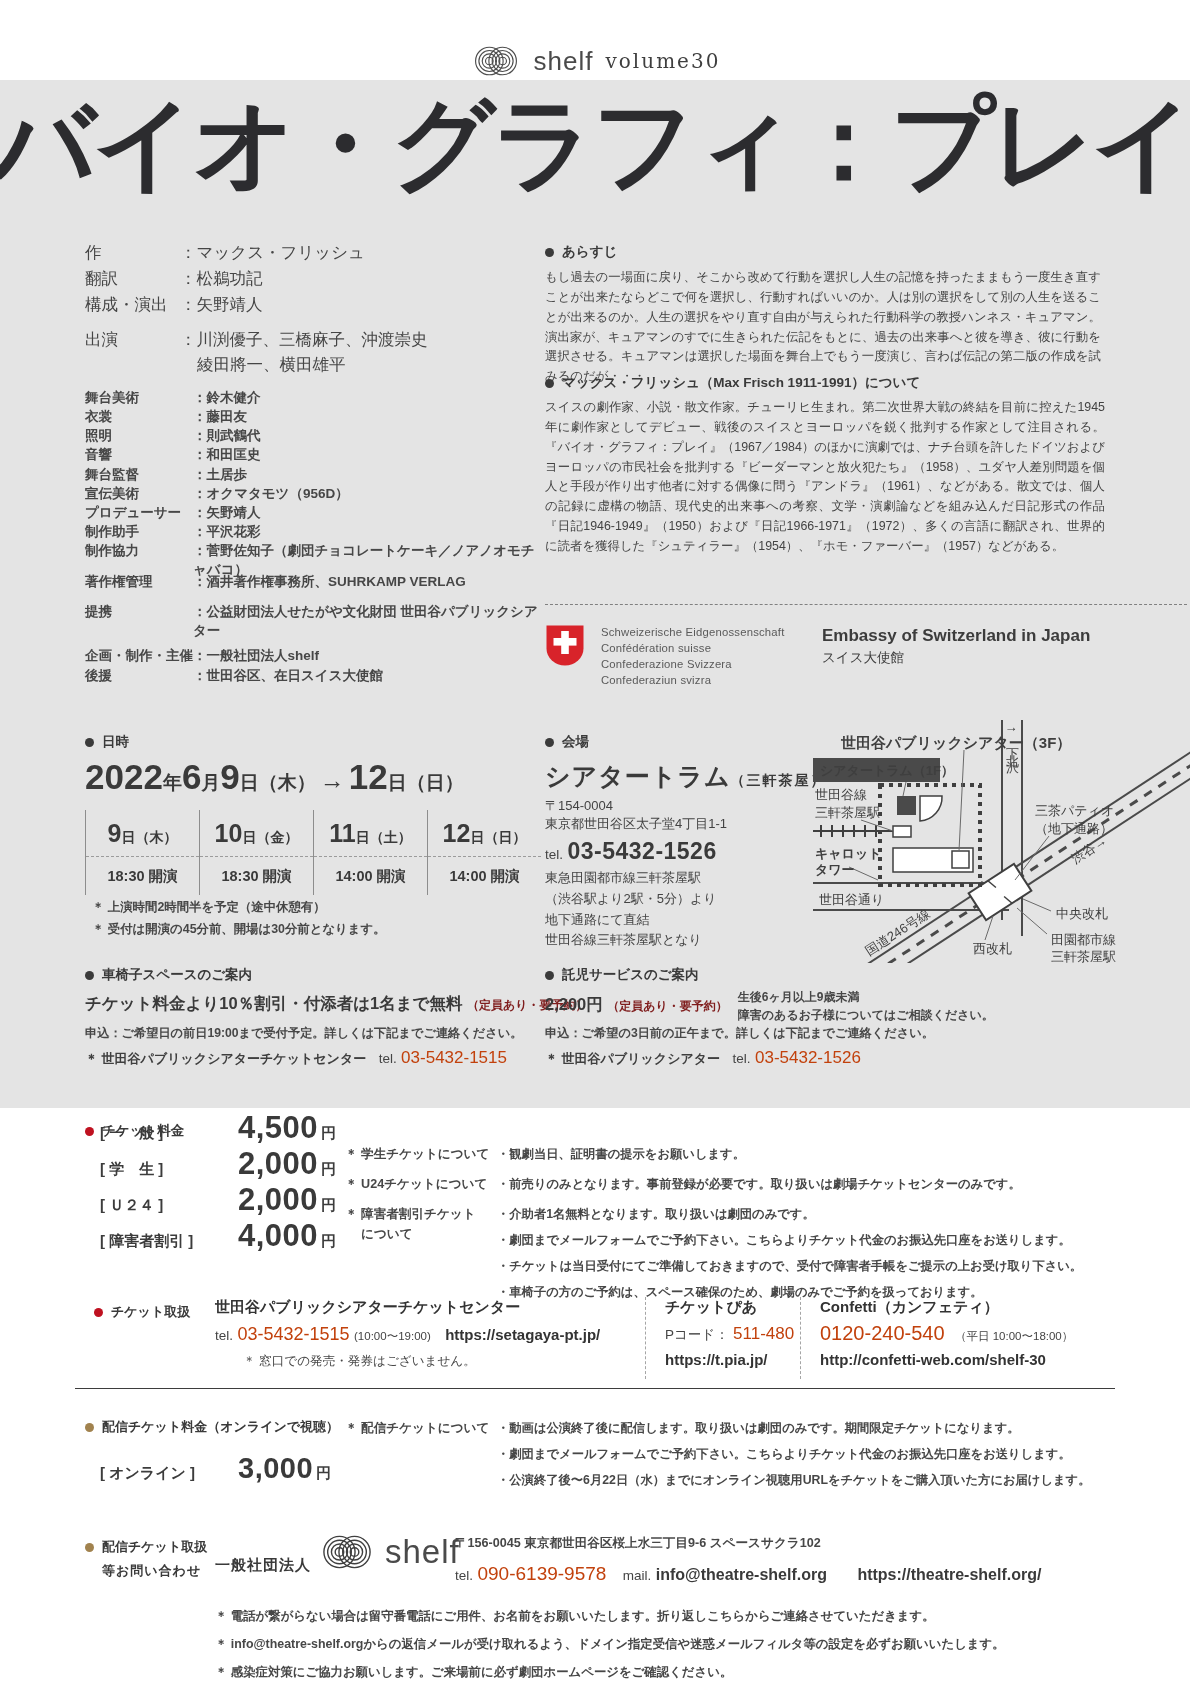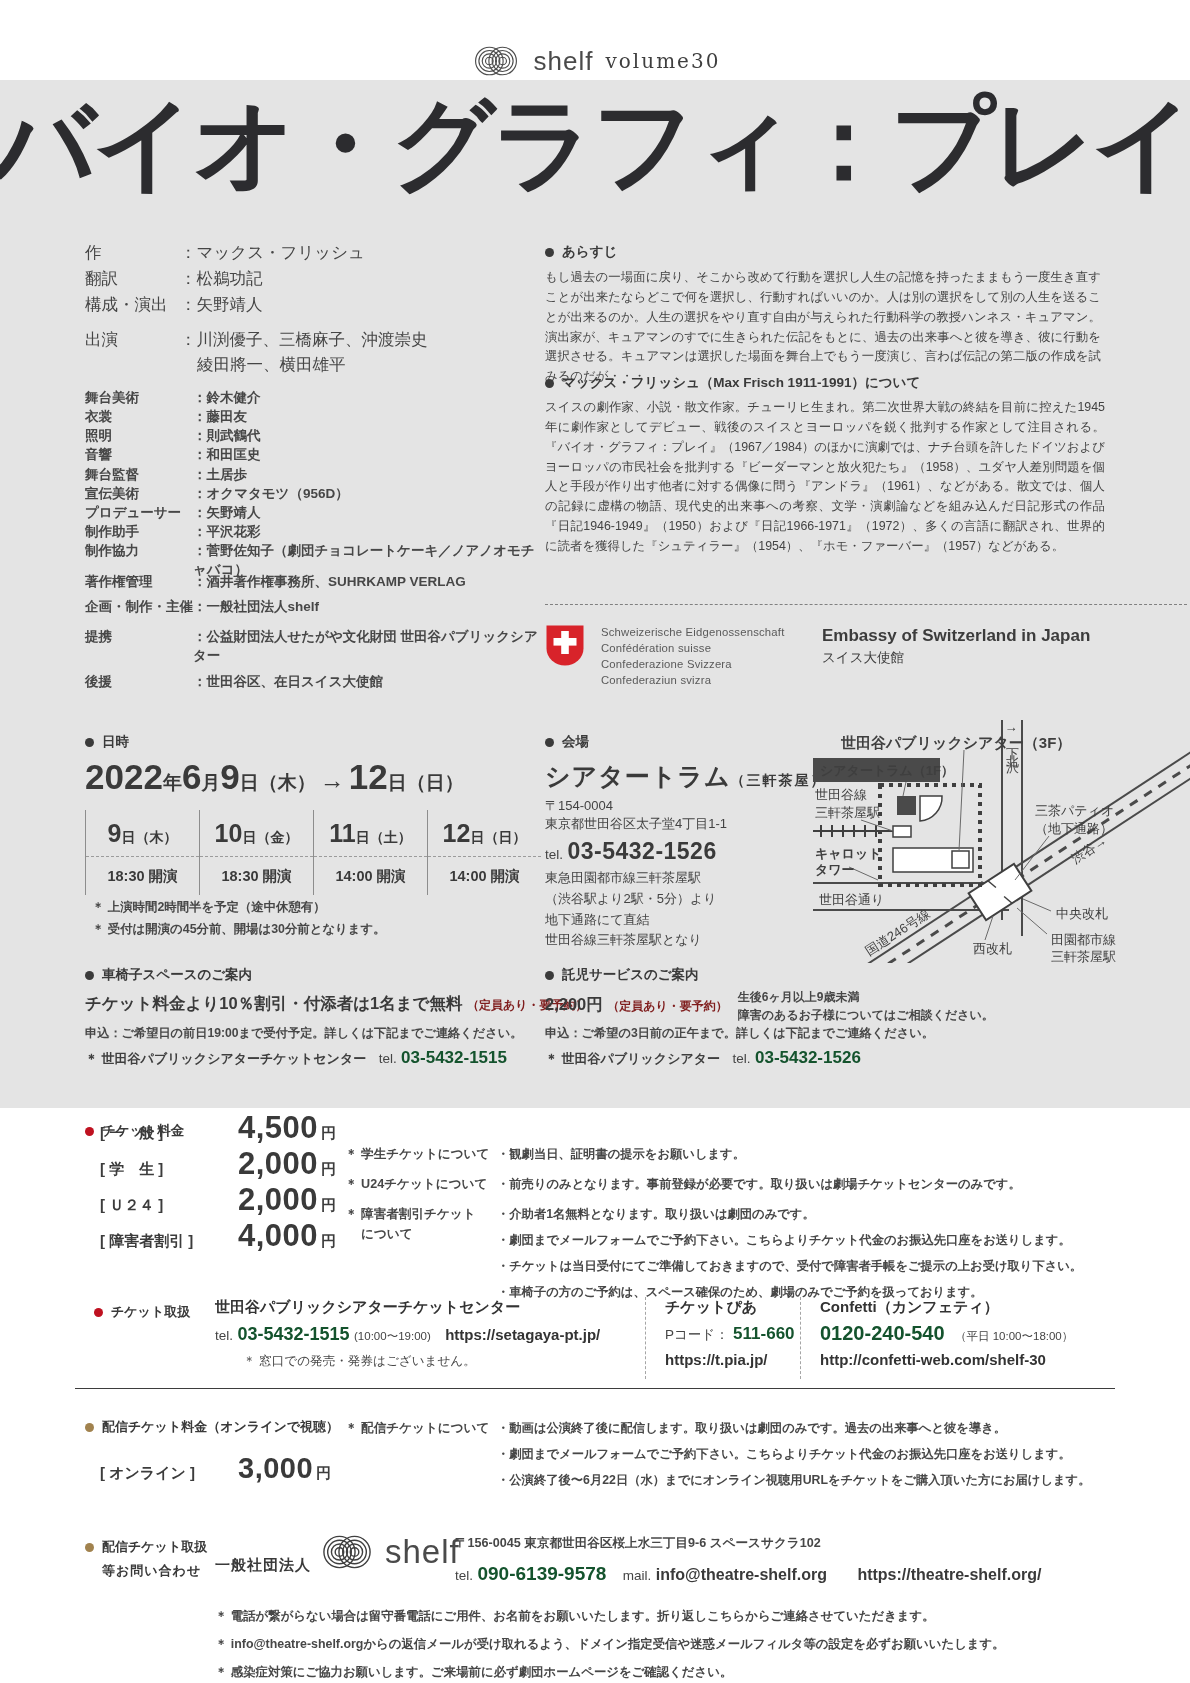--- a/index.html
+++ b/index.html
@@ -46,21 +46,21 @@
   .tel-lab{font-size:13.5px;color:#444;}
   .tel-big{font-size:23px;font-weight:bold;letter-spacing:.5px;color:#3a3a3a;}
   
   .map-svg text{font-family:"Liberation Sans","DejaVu Sans",sans-serif;fill:#3f3f3f;}
   .vtext{writing-mode:vertical-rl;font-size:13px;color:#3f3f3f;letter-spacing:6px;}
   
   .svc-main{font-size:16.5px;font-weight:bold;color:#3a3a3a;}
   .svc-paren{font-size:12px;font-weight:bold;color:#7f1d1d;}
   .svc-line{font-size:12.2px;font-weight:bold;color:#474747;}
   .svc-contact{font-size:13px;font-weight:bold;color:#3f3f3f;}
-  .svc-tel{font-size:17px;font-weight:bold;color:#14532d;}
+  .svc-tel{font-size:17px;font-weight:normal;color:#c2410c;}
   
   .prow{display:flex;align-items:baseline;height:36px;}
   .p-lab{font-size:15px;font-weight:bold;width:138px;flex:none;color:#3c3c3c;}
   .p-val{font-size:31px;font-weight:bold;color:#3a3a3a;letter-spacing:.5px;}
   .p-unit{font-size:15px;font-weight:bold;margin-left:3px;color:#3c3c3c;}
   .tnote{font-size:12.6px;font-weight:bold;color:#474747;}
   .tbullet{font-size:12.3px;font-weight:bold;color:#474747;}
   
   .o-name{font-size:15px;font-weight:bold;color:#333;}
   .o-url{font-size:15px;font-weight:bold;color:#333;}
@@ -157,27 +157,27 @@
         <span class="lab">制作協力</span>
         <span>：菅野佐知子（劇団チョコレートケーキ／ノアノオモチャバコ）</span>
       </div>
   </div>
 
   <div class="abs" style="left:85px;top:572px;width:460px;">
     <div class="srow" style="margin-bottom:6px;">
         <span class="lab">著作権管理</span>
         <span>：酒井著作権事務所、SUHRKAMP VERLAG</span>
       </div>
-    <div class="srow">
-        <span class="lab">企画・制作・主催</span>
-        <span>：一般社団法人shelf</span>
-      </div>
     <div class="srow" style="margin-top:11px;margin-bottom:6px;">
         <span class="lab">提携</span>
         <span>：公益財団法人せたがや文化財団 世田谷パブリックシアター</span>
+      </div>
+    <div class="srow">
+        <span class="lab">企画・制作・主催</span>
+        <span>：一般社団法人shelf</span>
       </div>
     <div class="srow">
         <span class="lab">後援</span>
         <span>：世田谷区、在日スイス大使館</span>
       </div>
   </div>
 
   <div class="abs sec-head" style="left:545px;top:243px;">
     <span class="dot"></span>
       <span>あらすじ</span>
@@ -422,21 +422,21 @@
       <span class="o-hours">(10:00〜19:00)</span>
       <span class="o-url" style="margin-left:10px;">https://setagaya-pt.jp/</span>
     </div>
     <div class="tnote" style="margin-top:8px;font-weight:normal;margin-left:28px;">＊ 窓口での発売・発券はございません。</div>
   </div>
   <div class="abs vdash" style="left:645px;top:1297px;"></div>
   <div class="abs" style="left:665px;top:1298px;">
     <div class="o-name">チケットぴあ</div>
     <div style="margin-top:7px;">
       <span class="tel-lab">Pコード：</span>
-      <span class="svc-tel" style="font-size:17px;">511-660</span>
+      <span class="svc-tel" style="font-size:17px;">511-480</span>
     </div>
     <div class="o-url" style="margin-top:7px;">https://t.pia.jp/</div>
   </div>
   <div class="abs vdash" style="left:800px;top:1297px;"></div>
   <div class="abs" style="left:820px;top:1298px;">
     <div class="o-name">Confetti（カンフェティ）</div>
     <div style="margin-top:5px;white-space:nowrap;">
       <span class="svc-tel" style="font-size:20px;">0120-240-540</span>
       <span class="o-hours" style="margin-left:6px;">（平日 10:00〜18:00）</span>
     </div>
@@ -444,21 +444,21 @@
   </div>
 
   <div class="abs hrule" style="left:75px;top:1388px;width:1040px;"></div>
 
   <div class="abs sec-head" style="left:85px;top:1418px;font-size:13px;">
     <span class="dot gold"></span>
       <span>配信チケット料金（オンラインで視聴）</span>
   </div>
   <div class="abs tnote" style="left:345px;top:1420px;">＊ 配信チケットについて</div>
   <div class="abs" style="left:497px;top:1420px;width:660px;">
-    <div class="tbullet" style="margin-bottom:9px;">・動画は公演終了後に配信します。取り扱いは劇団のみです。過去の出来事へと彼を導き。</div>
+    <div class="tbullet" style="margin-bottom:9px;">・動画は公演終了後に配信します。取り扱いは劇団のみです。期間限定チケットになります。</div>
     <div class="tbullet" style="margin-bottom:9px;">・劇団までメールフォームでご予約下さい。こちらよりチケット代金のお振込先口座をお送りします。</div>
     <div class="tbullet" style="margin-bottom:5px;">・公演終了後〜6月22日（水）までにオンライン視聴用URLをチケットをご購入頂いた方にお届けします。</div>
   </div>
   <div class="abs prow" style="left:100px;top:1452px;">
     <span class="p-lab">[ オンライン ]</span>
     <span class="p-val" style="font-size:29px;">3,000</span>
     <span class="p-unit">円</span>
   </div>
 
   <div class="abs" style="left:85px;top:1538px;">

